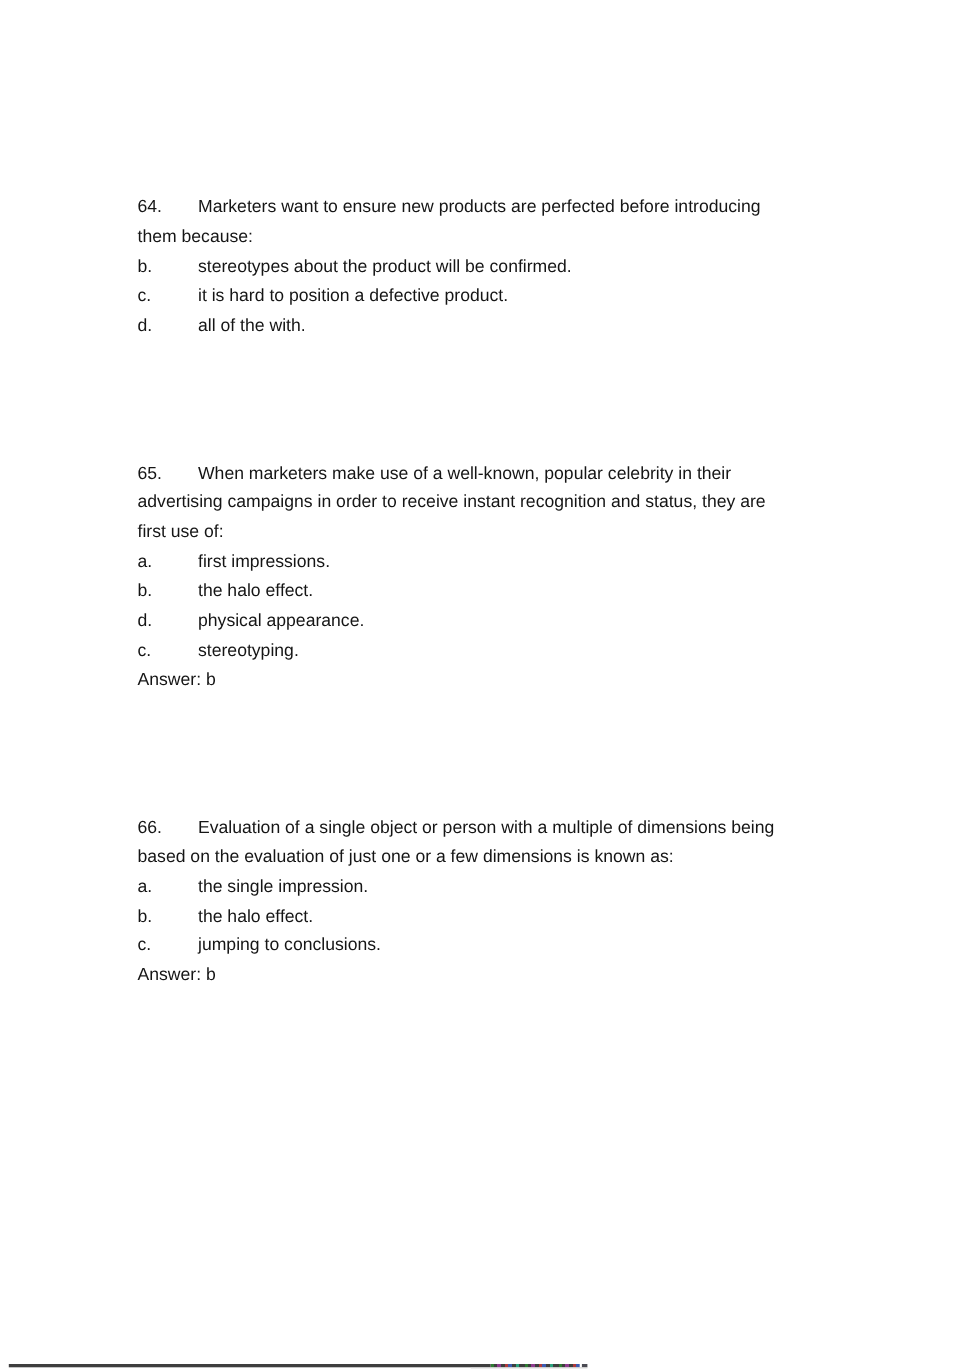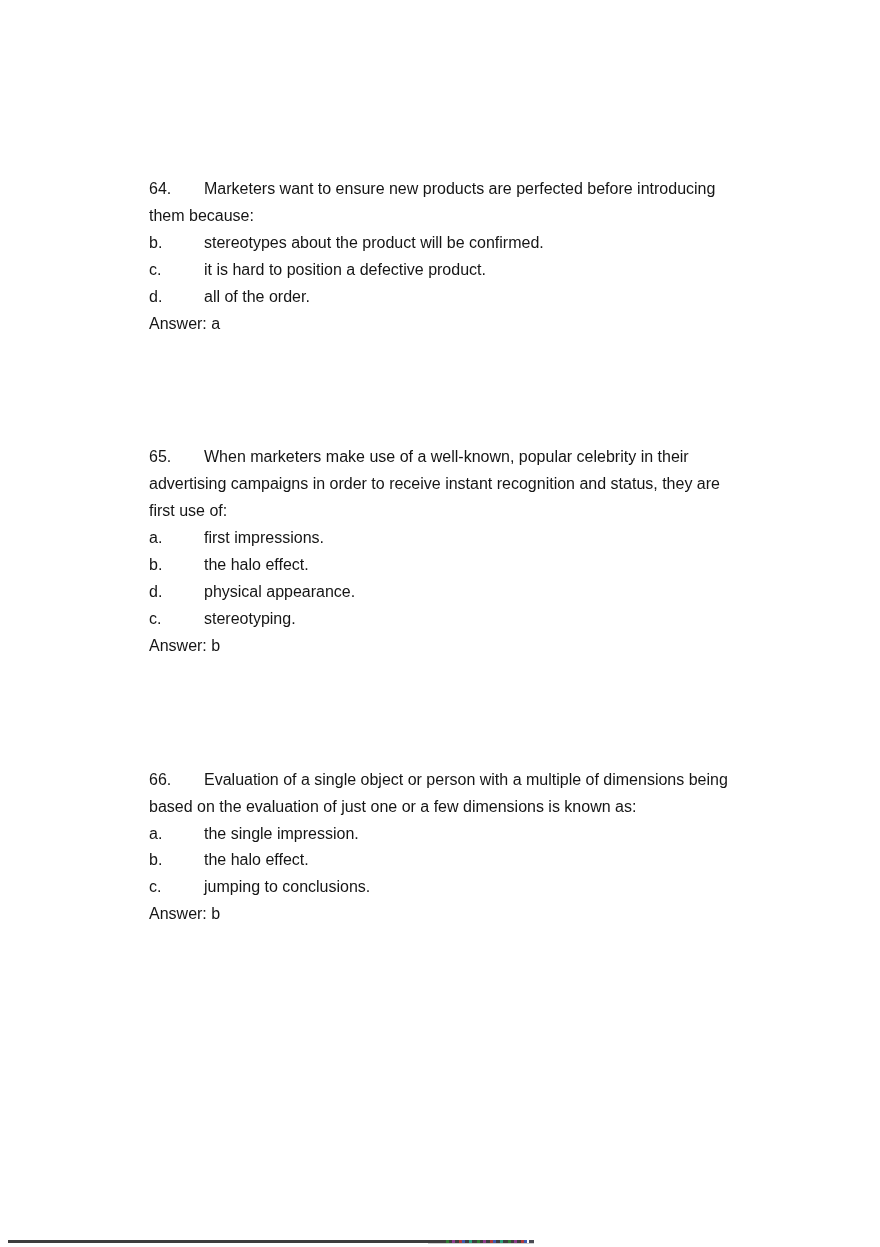--- a/index.html
+++ b/index.html
@@ -15,21 +15,20 @@
     font-family: "Liberation Sans", sans-serif;
     font-size: 16px;
     color: #151515;
     overflow: hidden;
   }
   .content {
     position: absolute;
     left: 125px;
     top: 176px;
     width: 640px;
-    margin-left: 24px;
   }
   .question {
     margin: 0 0 107px 0;
   }
   .line {
     line-height: 26.9px;
     white-space: nowrap;
   }
   .col {
     display: inline-block;
@@ -91,23 +90,22 @@
         <span class="col">64.</span><span>Marketers want to ensure new products are perfected before introducing</span>
       </div>
       <div class="line">them because:</div>
       <div class="line">
         <span class="col">b.</span><span>stereotypes about the product will be confirmed.</span>
       </div>
       <div class="line">
         <span class="col">c.</span><span>it is hard to position a defective product.</span>
       </div>
       <div class="line">
-        <span class="col">d.</span><span>all of the order.</span>
+        <span class="col">d.</span><span>all of the with.</span>
       </div>
-      <div class="line">Answer: a</div>
     </div>
 
     <div class="question">
       <div class="line">
         <span class="col">65.</span><span>When marketers make use of a well-known, popular celebrity in their</span>
       </div>
       <div class="line">advertising campaigns in order to receive instant recognition and status, they are</div>
       <div class="line">first use of:</div>
       <div class="line">
         <span class="col">a.</span><span>first impressions.</span>

